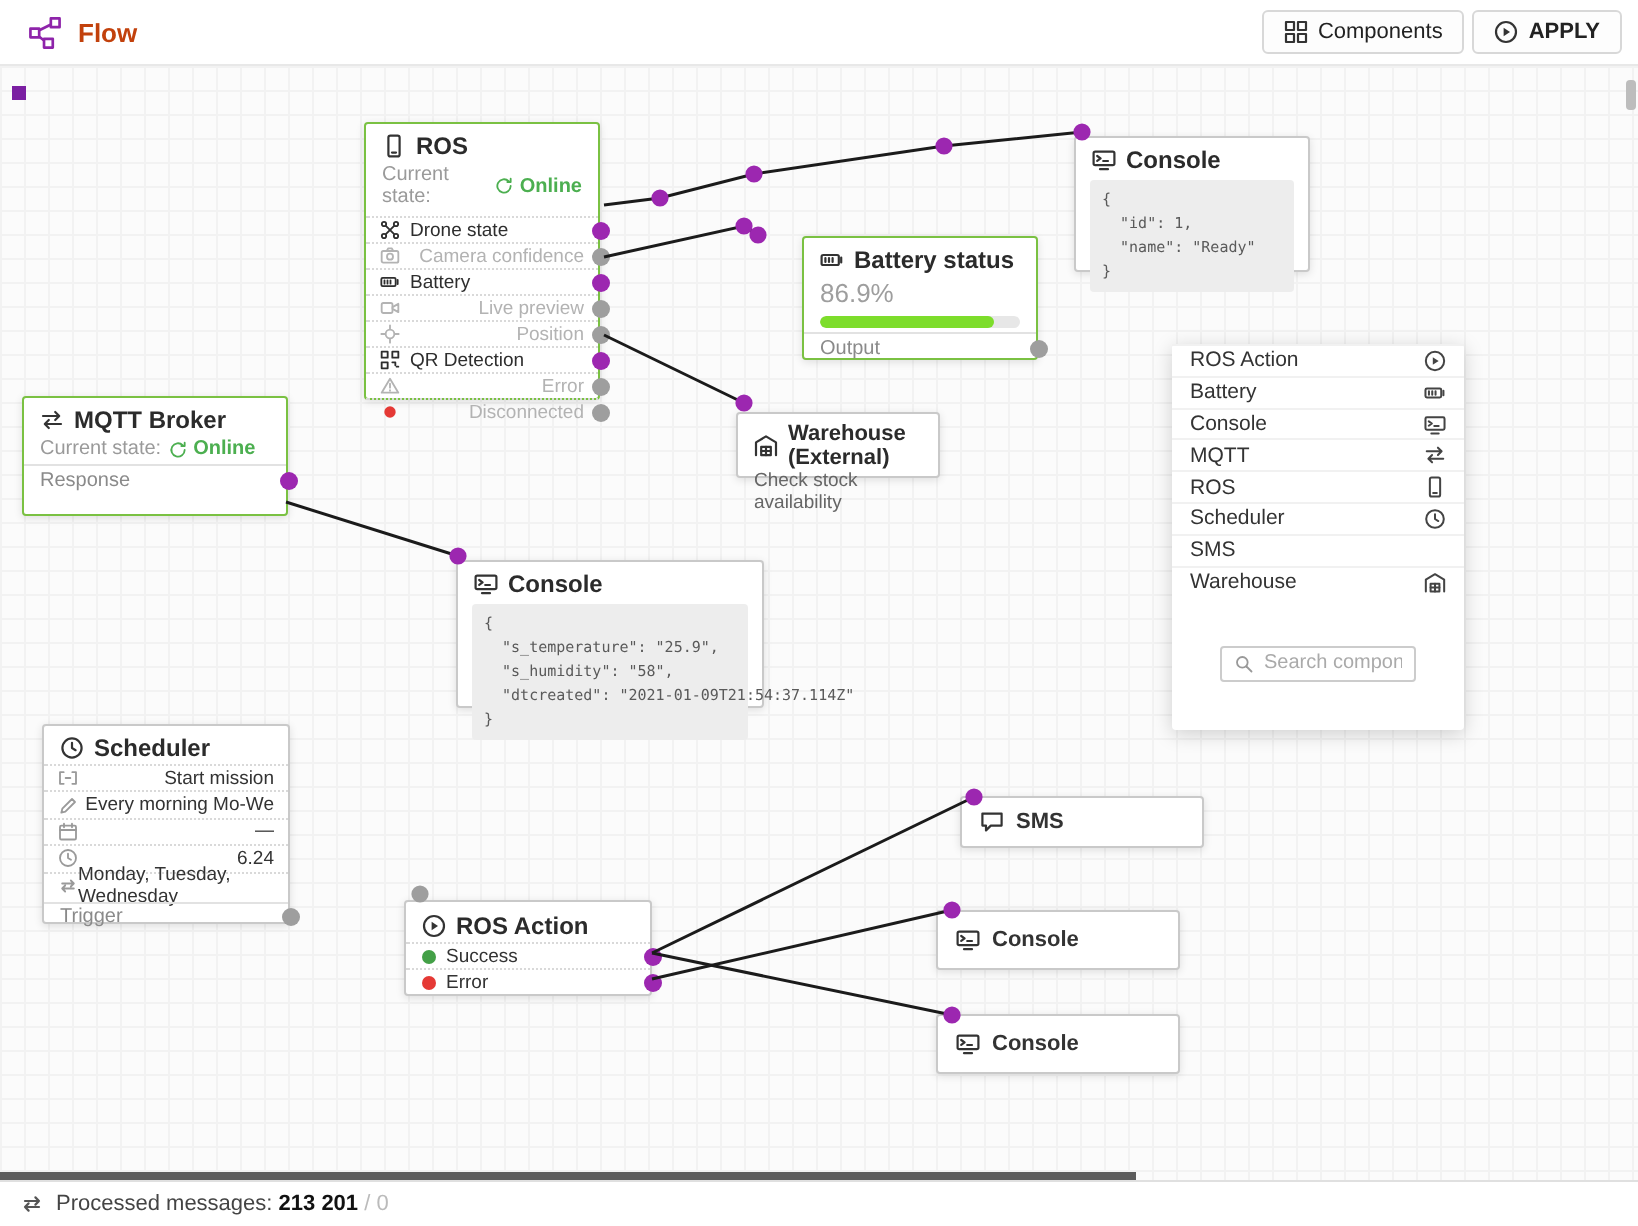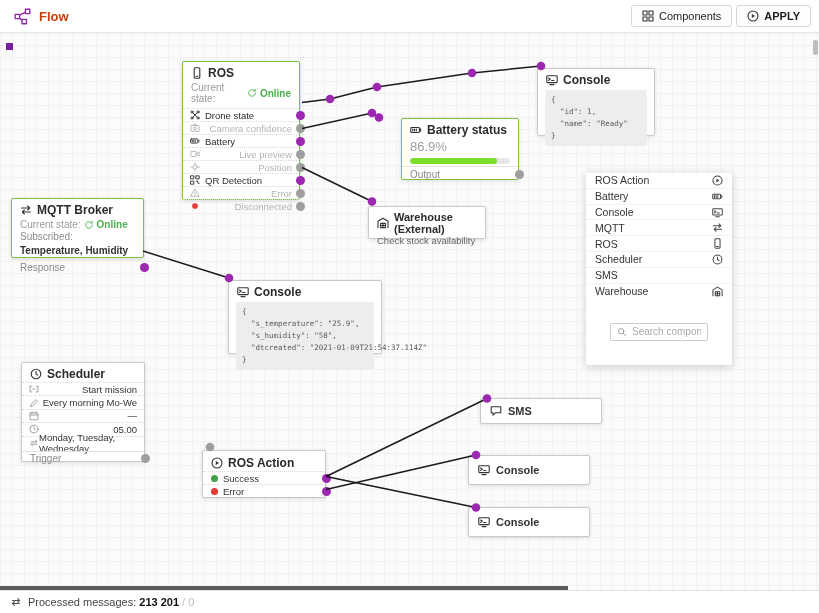--- a/index.html
+++ b/index.html
@@ -333,31 +333,27 @@
         <span>Current state:</span>
         <span class="i">
             <svg viewBox="0 0 12 12">
               <g fill="none" stroke="currentColor" stroke-width="1.1" stroke-linecap="round" stroke-linejoin="round">
                 <path d="M10 6a4 4 0 1 1-1.2-2.9M10 1.6v2h-2"></path>
               </g>
             </svg>
           </span>
         <b>Online</b>
       </div>
-      <div class="mline">
-        <span>Subscribed:</span>
-        <b>Temperature, Humidity</b>
-      </div>
       <div class="brow">
         <span>Response</span>
         <span class="port on r"></span>
       </div>
     </div>
 
-    <div class="node" style="left:368px; top:173px; width:118px; height:33px;">
+    <div class="node" style="left:368px; top:173px; width:102px; height:33px;">
       <div class="ntitle" style="font-size:11px; padding-bottom:0;">
         <span class="i">
             <svg viewBox="0 0 12 12">
               <g fill="none" stroke="currentColor" stroke-width="1.1" stroke-linecap="round" stroke-linejoin="round">
                 <path d="M1 10.6V4.2L6 1.2l5 3v6.4"></path>
                 <rect x="3.6" y="6.4" width="4.8" height="4.2"></rect>
                 <path d="M3.6 8.5h4.8M6 6.4v4.2"></path>
               </g>
             </svg>
           </span>
@@ -431,21 +427,21 @@
       </div>
       <div class="srow">
         <span class="i">
             <svg viewBox="0 0 12 12">
               <g fill="none" stroke="currentColor" stroke-width="1.1" stroke-linecap="round" stroke-linejoin="round">
                 <circle cx="6" cy="6" r="4.8"></circle>
                 <path d="M6 3.4V6l1.8 1.1"></path>
               </g>
             </svg>
           </span>
-        <span>05.00</span>
+        <span>6.24</span>
       </div>
       <div class="srow">
         <span class="i">
             <svg viewBox="0 0 12 12">
               <g fill="none" stroke="currentColor" stroke-width="1.1" stroke-linecap="round" stroke-linejoin="round">
                 <path d="M2.5 4.5h7M7.7 2.7l1.8 1.8-1.8 1.8M9.5 7.5h-7M4.3 5.7 2.5 7.5l1.8 1.8"></path>
               </g>
             </svg>
           </span>
         <span>Monday, Tuesday, Wednesday</span>

